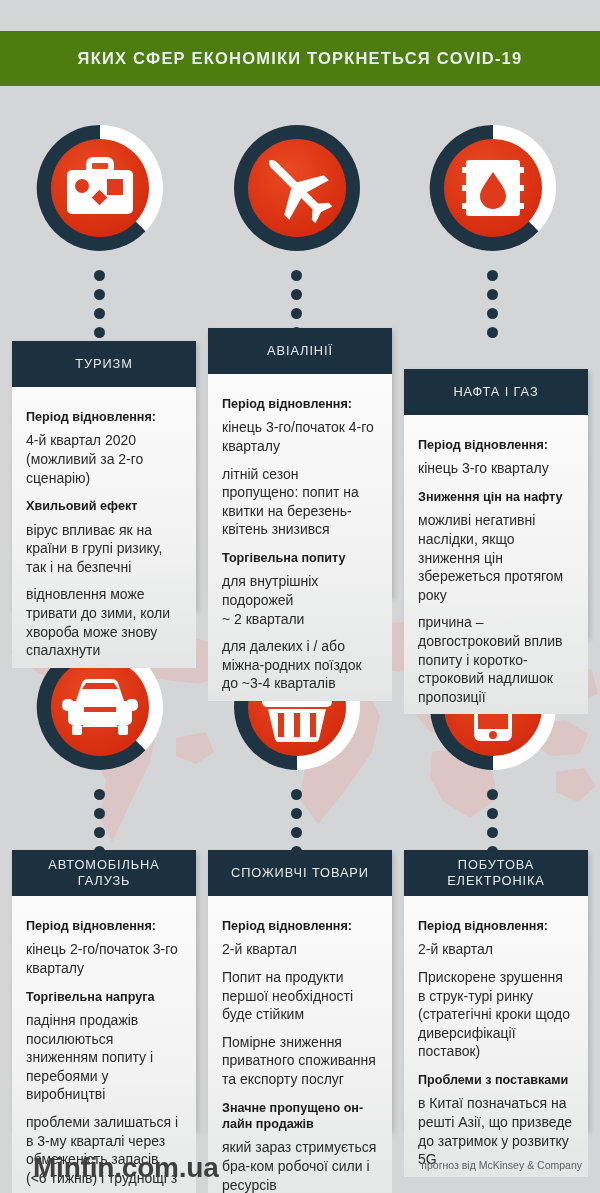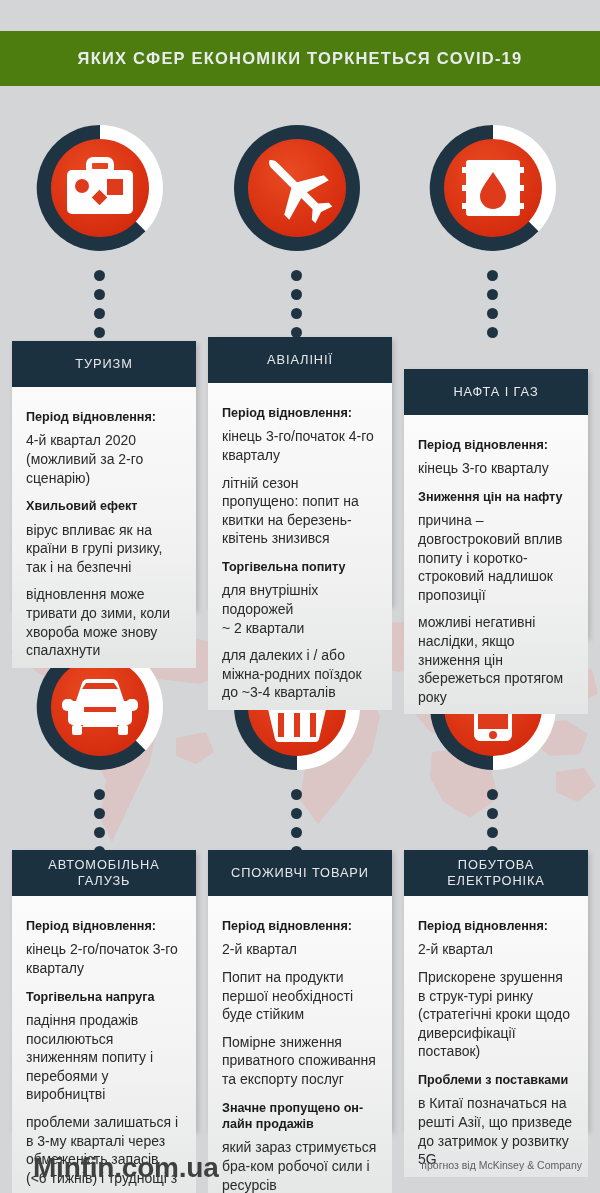--- a/index.html
+++ b/index.html
@@ -343,21 +343,21 @@
 (можливий за 2-го сценарію)</div>
       </div>
       <div class="blk">
         <div class="blk-title">Хвильовий ефект</div>
         <div class="blk-text">вірус впливає як на країни в групі ризику, так і на безпечні</div>
         <div class="blk-text">відновлення може тривати до зими, коли хвороба може знову спалахнути</div>
       </div>
     </div>
   </div>
 
-  <div class="card" style="left:208px; top:337px; height:268px;">
+  <div class="card" style="left:208px; top:328px; height:268px;">
     <div class="card-head">
       <div class="card-head-title">АВІАЛІНІЇ</div>
     </div>
     <div class="card-body">
       <div class="blk">
         <div class="blk-title">Період відновлення:</div>
         <div class="blk-text">кінець 3-го/початок 4-го кварталу</div>
         <div class="blk-text">літній сезон пропущено: попит на квитки на березень-квітень знизився</div>
       </div>
       <div class="blk">
@@ -373,22 +373,22 @@
     <div class="card-head">
       <div class="card-head-title">НАФТА І ГАЗ</div>
     </div>
     <div class="card-body">
       <div class="blk">
         <div class="blk-title">Період відновлення:</div>
         <div class="blk-text">кінець 3-го кварталу</div>
       </div>
       <div class="blk">
         <div class="blk-title">Зниження цін на нафту</div>
+        <div class="blk-text">можливі негативні наслідки, якщо зниження цін збережеться протягом року</div>
         <div class="blk-text">причина – довгостроковий вплив попиту і коротко-строковий надлишок пропозиції</div>
-        <div class="blk-text">можливі негативні наслідки, якщо зниження цін збережеться протягом року</div>
       </div>
     </div>
   </div>
 
   <div class="card" style="left:12px; top:850px; height:280px;">
     <div class="card-head">
       <div class="card-head-title">АВТОМОБІЛЬНА ГАЛУЗЬ</div>
     </div>
     <div class="card-body">
       <div class="blk">

